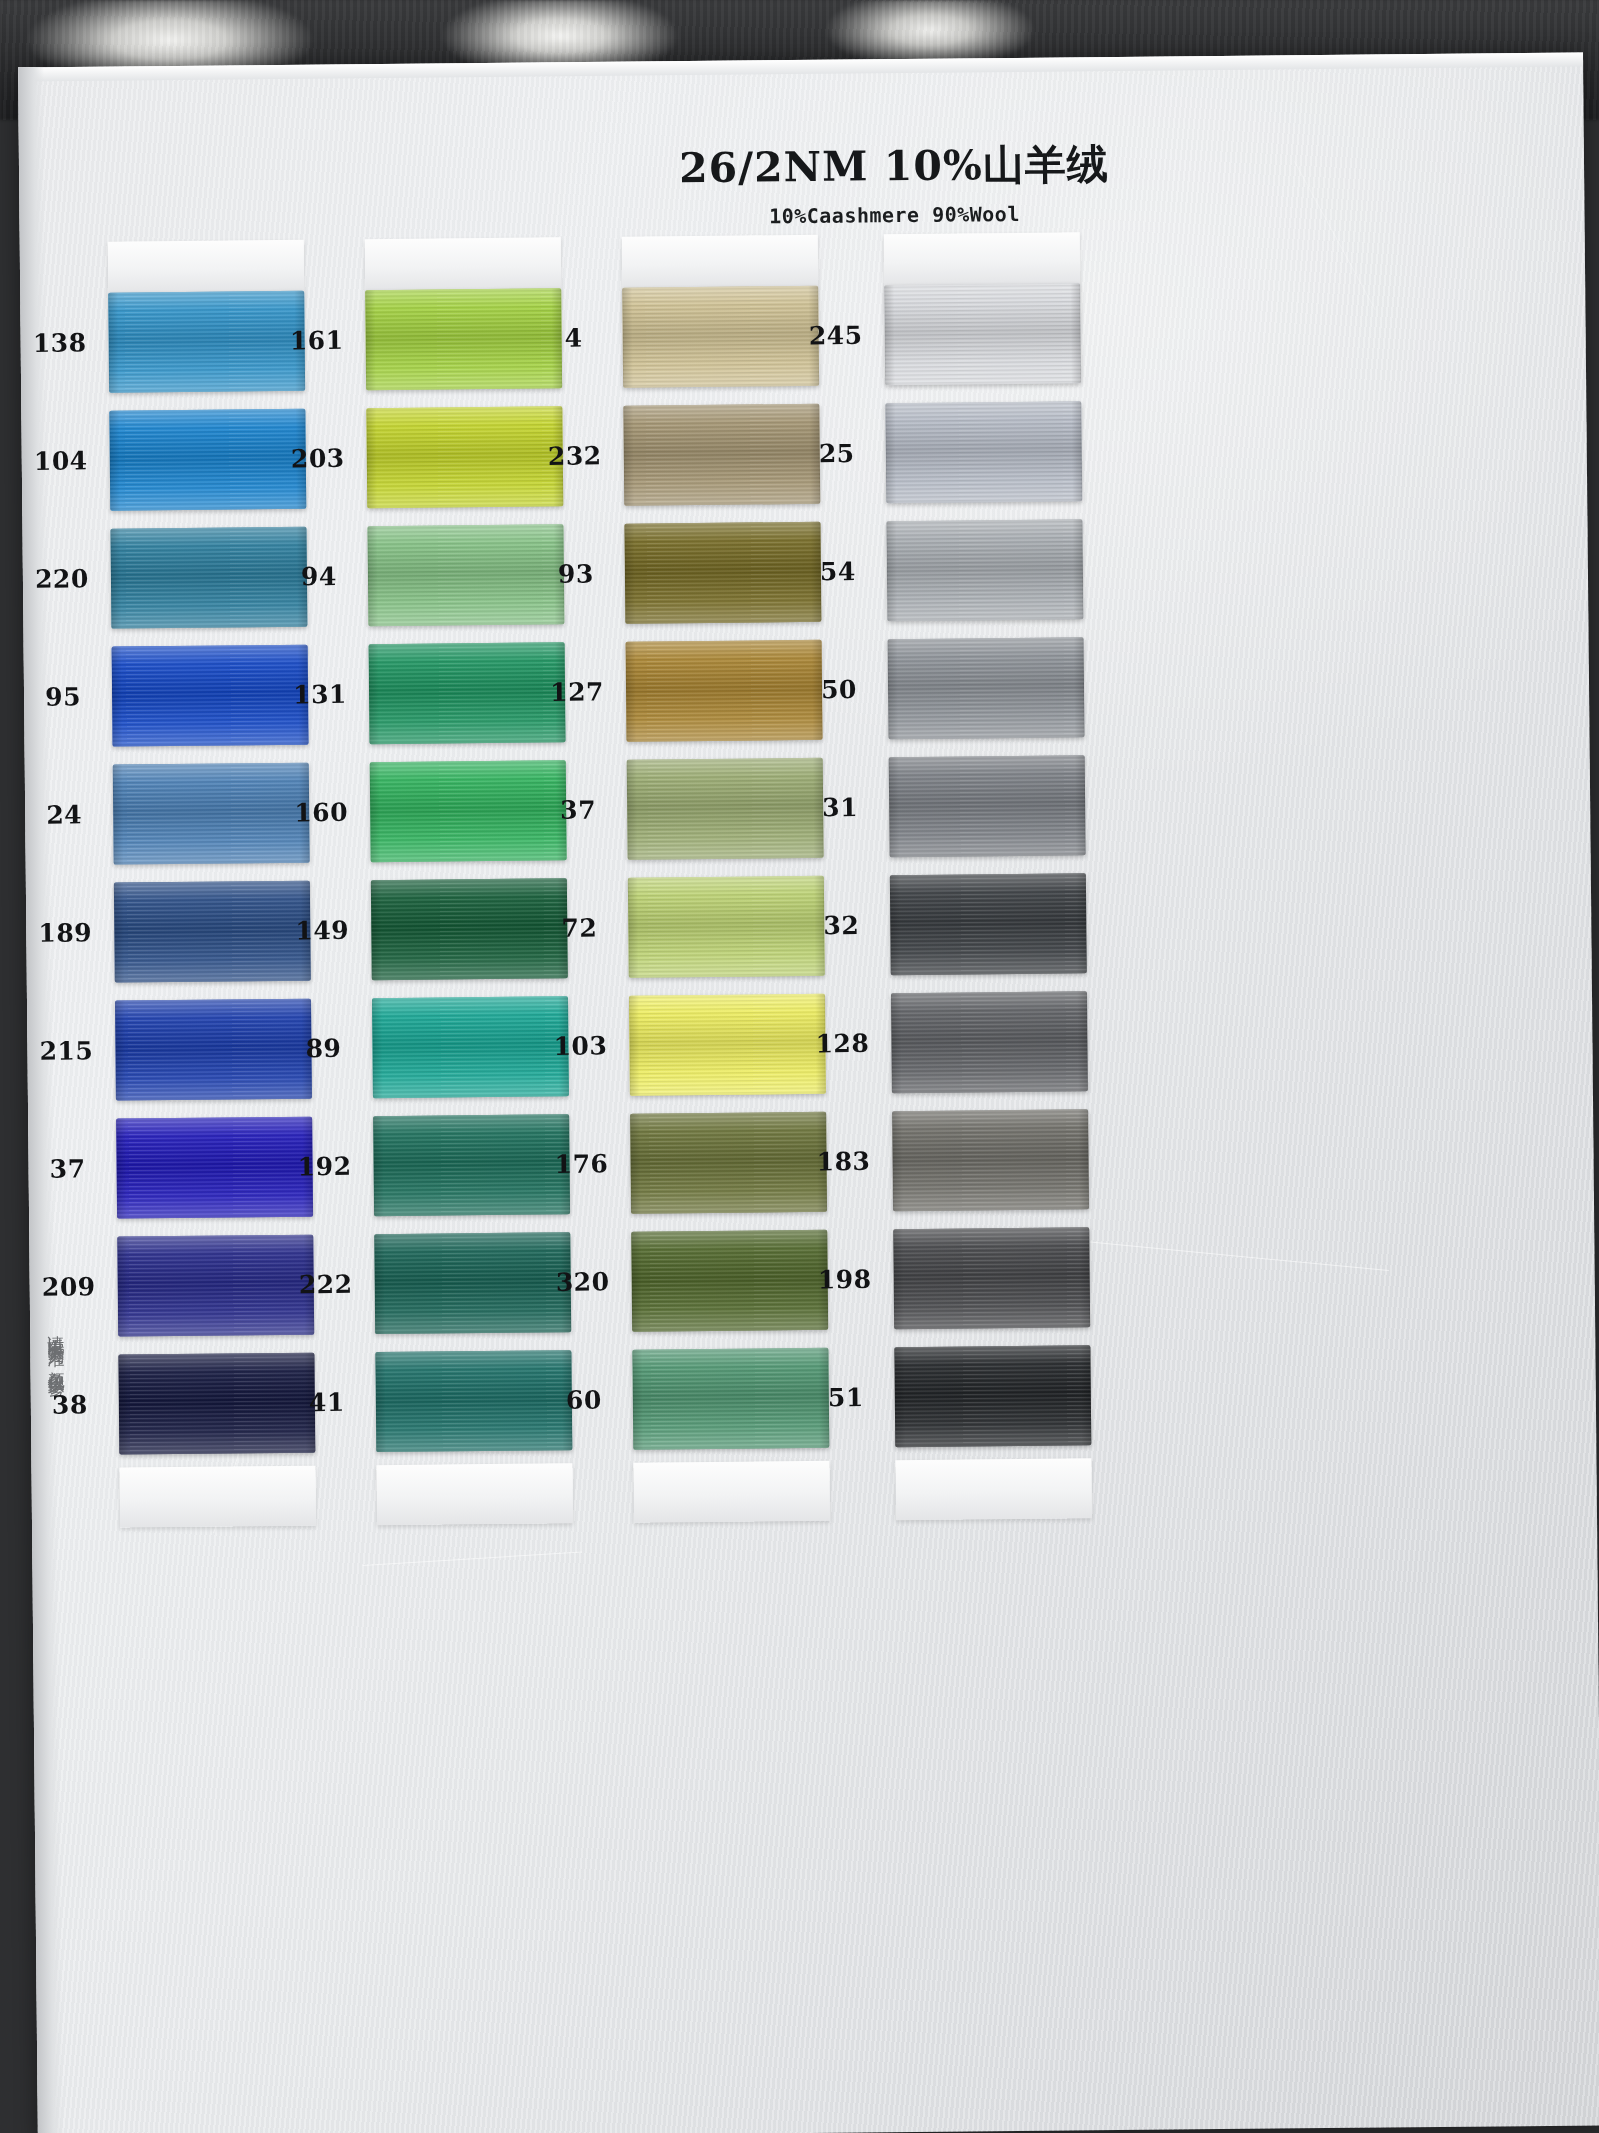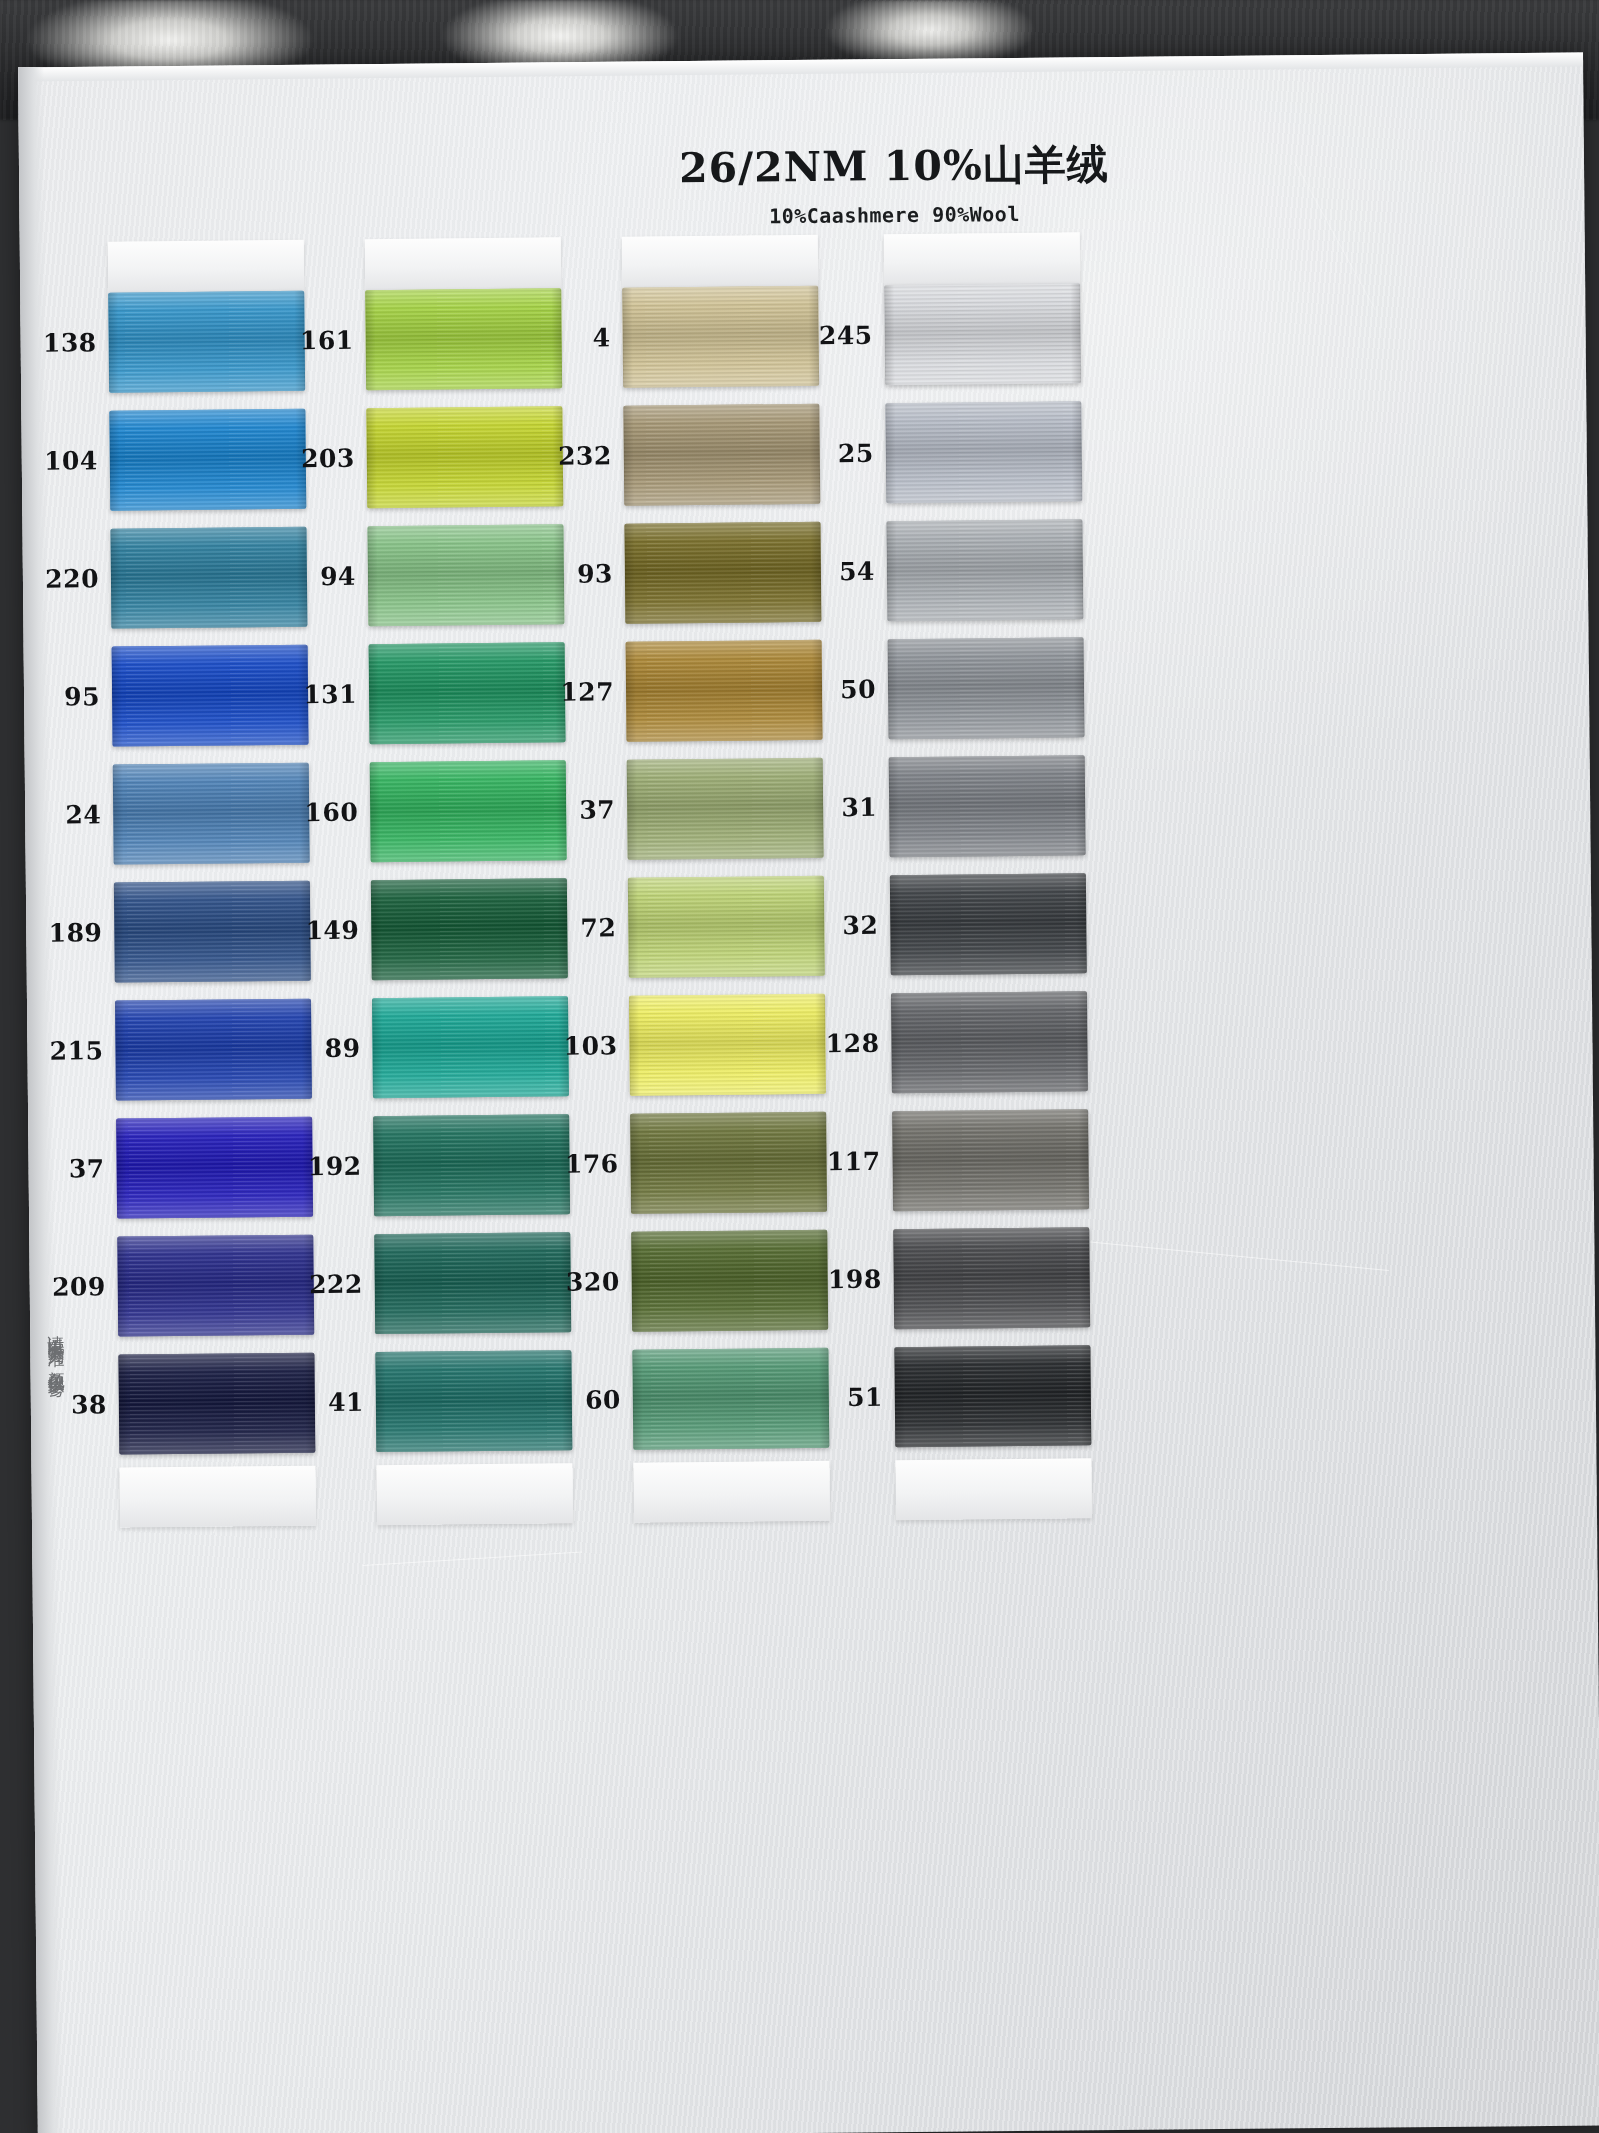--- a/index.html
+++ b/index.html
@@ -76,21 +76,21 @@
     box-shadow:0 2px 4px rgba(0,0,0,.13);
   }
   .tape-top{top:0;}
   .tape-bot{bottom:-34px;height:60px;}
 
   .swatches{position:absolute;left:0;top:42px;width:196px;}
 
   .row{position:relative;height:118px;}
   .label{
     position:absolute;left:-86px;top:50%;transform:translateY(-50%);
-    width:74px;text-align:right;
+    width:74px;text-align:center;
     font-family:"DejaVu Serif", serif;
     font-size:25px;font-weight:700;color:#121315;
     letter-spacing:.5px;
   }
   .skein{
     position:absolute;left:0;top:9px;width:196px;height:100px;
     border-radius:2px;
     box-shadow:0 2px 4px rgba(0,0,0,.22), inset 0 0 0 1px rgba(0,0,0,.05);
     overflow:hidden;
   }
@@ -513,21 +513,21 @@
             <div class="row">
               <div class="label">128</div>
               <div class="skein" style="background: rgb(95, 97, 101);">
                 <div class="threads"></div>
                 <div class="sheen"></div>
                 <div class="side"></div>
                 <div class="side r"></div>
               </div>
             </div>
             <div class="row">
-              <div class="label">117</div>
+              <div class="label">183</div>
               <div class="skein" style="background: rgb(111, 110, 104);">
                 <div class="threads"></div>
                 <div class="sheen"></div>
                 <div class="side"></div>
                 <div class="side r"></div>
               </div>
             </div>
             <div class="row">
               <div class="label">198</div>
               <div class="skein" style="background: rgb(70, 71, 74);">

